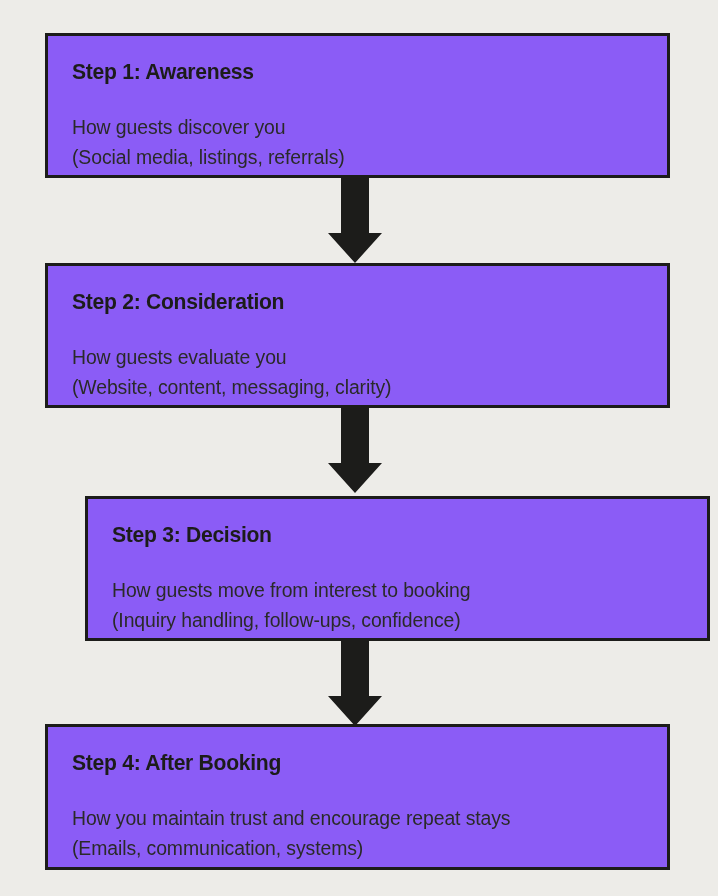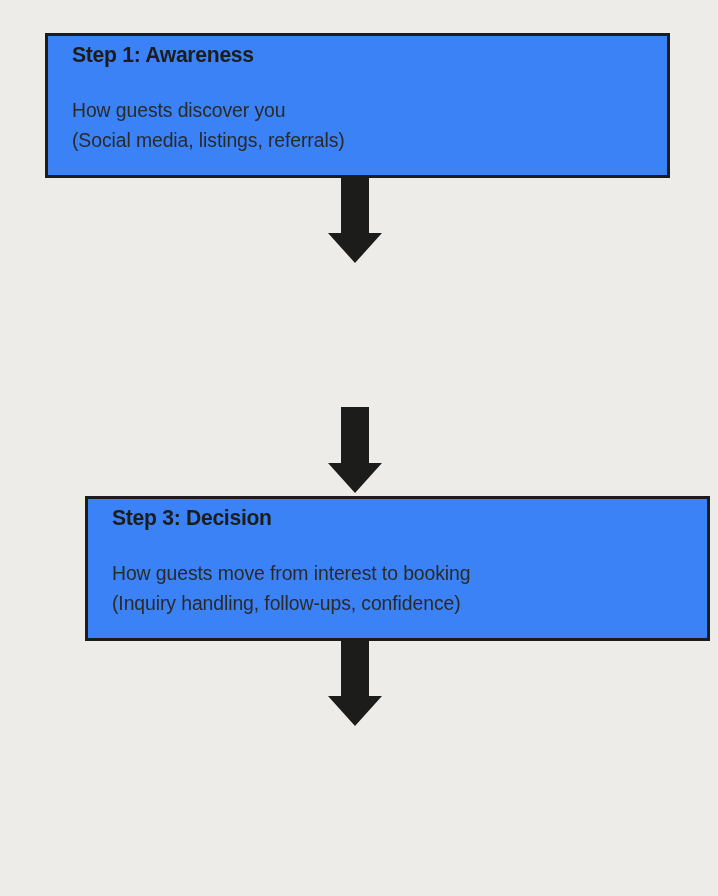--- a/index.html
+++ b/index.html
@@ -22,23 +22,23 @@
     height: 896px;
     box-sizing: border-box;
   }
 
   
   .step-box {
     position: absolute;
     left: 45px;
     width: 625px;
     box-sizing: border-box;
-    background: #3b82f6;
+    background: #8b5cf6;
     border: 3px solid #1c1c1a;
-    padding: 5px 24px 12px 24px;
+    padding: 22px 24px 12px 24px;
   }
 
   .step-box.s1 { top: 33px;  height: 145px; }
   .step-box.s2 { top: 263px; height: 145px; }
   .step-box.s3 { top: 496px; height: 145px; margin-left: 40px; }
   .step-box.s4 { top: 724px; height: 146px; }
 
   .step-title {
     font-size: 22px;
     font-weight: bold;
@@ -98,20 +98,27 @@
       <span class="line">(Social media, listings, referrals)</span>
     </div>
   </div>
 
   <div class="arrow a1">
     <svg viewBox="0 0 54 86" xmlns="http://www.w3.org/2000/svg" aria-hidden="true">
       <path d="M13 0 H41 V56 H54 L27 86 L0 56 H13 Z" fill="#1c1c1a"></path>
     </svg>
   </div>
 
+  <div class="step-box s2">
+    <div class="step-title">Step 2: Consideration</div>
+    <div class="step-body">
+      <span class="line">How guests evaluate you</span>
+      <span class="line">(Website, content, messaging, clarity)</span>
+    </div>
+  </div>
 
   <div class="arrow a2">
     <svg viewBox="0 0 54 86" xmlns="http://www.w3.org/2000/svg" aria-hidden="true">
       <path d="M13 0 H41 V56 H54 L27 86 L0 56 H13 Z" fill="#1c1c1a"></path>
     </svg>
   </div>
 
   <div class="step-box s3">
     <div class="step-title">Step 3: Decision</div>
     <div class="step-body">
@@ -119,14 +126,21 @@
       <span class="line">(Inquiry handling, follow-ups, confidence)</span>
     </div>
   </div>
 
   <div class="arrow a3">
     <svg viewBox="0 0 54 86" xmlns="http://www.w3.org/2000/svg" aria-hidden="true">
       <path d="M13 0 H41 V56 H54 L27 86 L0 56 H13 Z" fill="#1c1c1a"></path>
     </svg>
   </div>
 
+  <div class="step-box s4">
+    <div class="step-title">Step 4: After Booking</div>
+    <div class="step-body">
+      <span class="line">How you maintain trust and encourage repeat stays</span>
+      <span class="line">(Emails, communication, systems)</span>
+    </div>
+  </div>
 
 </div>
 
 </body></html>

